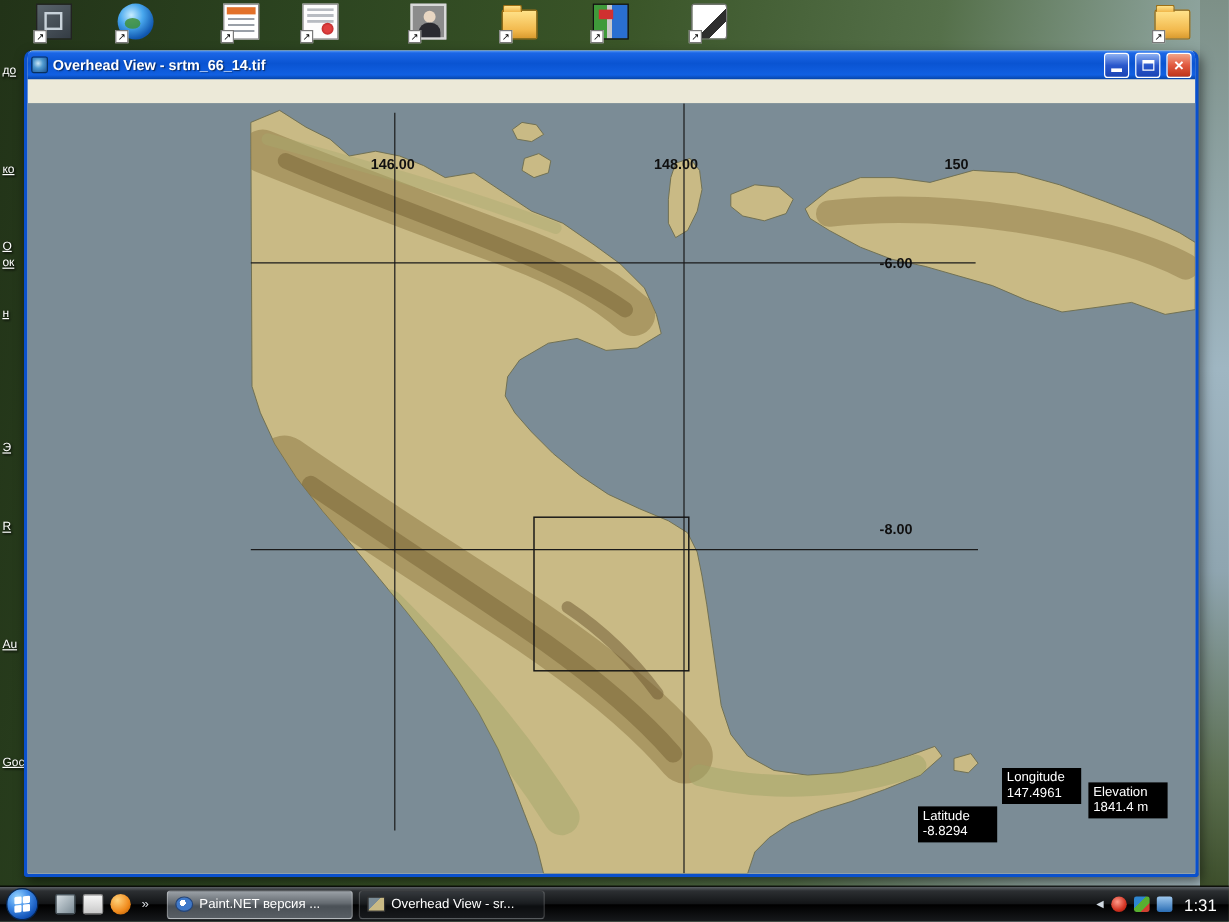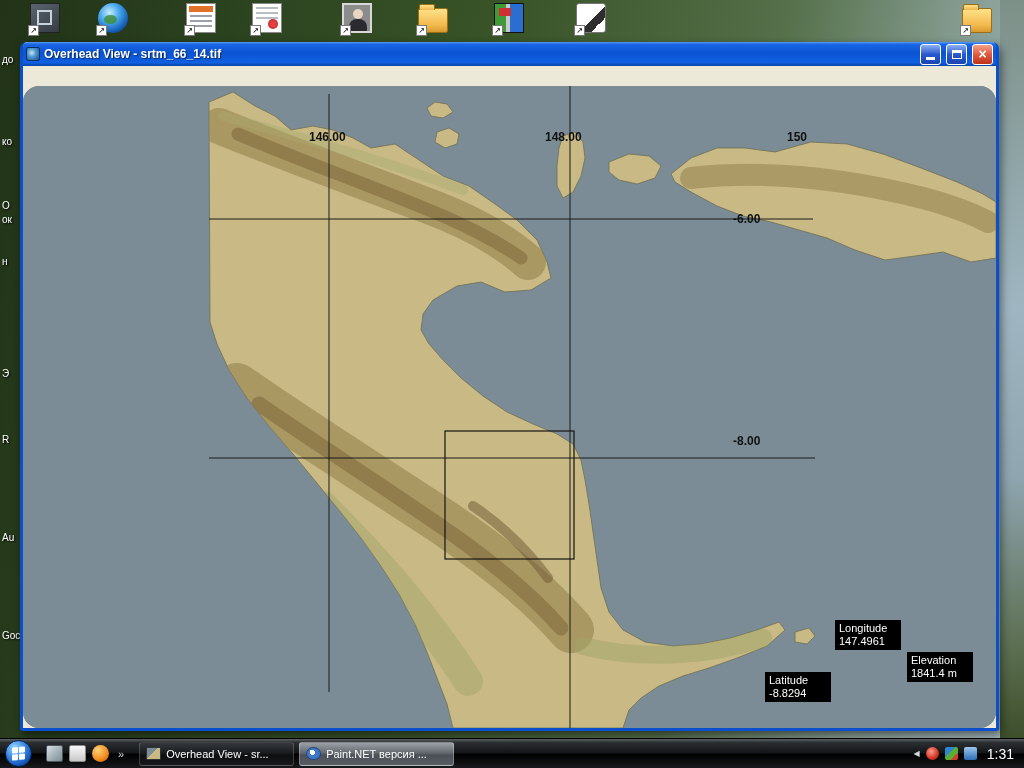--- a/index.html
+++ b/index.html
@@ -4,21 +4,21 @@
 <style>
   * { box-sizing: border-box; margin: 0; padding: 0; }
   html,body { width:1024px; height:768px; overflow:hidden; font-family:"Liberation Sans", sans-serif; }
 
   
   .desktop { position:absolute; inset:0;
     background: linear-gradient(100deg, #223318 0%, #2c4420 22%, #3a5528 45%, #55704a 68%, #8aa098 85%, #a9bdc7 100%);
   }
   .desktop-right-sliver { position:absolute; right:0; top:0; width:24px; height:100%;
     background: linear-gradient(180deg,#7d9087 0%, #9fb6c2 40%, #8fa5b0 62%, #5a6d4e 85%, #33441f 100%); z-index:1; }
-  .edge-label { position:absolute; left:2px; color:#fff; font-size:10px; text-shadow:1px 1px 2px #000; z-index:2; }
+  .edge-label { position:absolute; left:2px; color:#fff; font-size:10px; text-shadow:1px 1px 2px #000; z-index:2;text-decoration:underline; }
 
   
   .dicon { position:absolute; top:2px; width:34px; height:34px; z-index:3; cursor:pointer; }
   .dicon .art { position:absolute; inset:1px 2px 3px 2px; }
   .badge { position:absolute; left:0; bottom:0; width:11px; height:11px; background:#fff; border:1px solid #7a7a7a;
     font-size:8px; line-height:9px; text-align:center; color:#000; }
   .art-3d { background:linear-gradient(145deg,#5a646c,#343c44); border:1px solid #222; }
   .art-3d::after { content:""; position:absolute; inset:6px 7px 7px 6px; border:2px solid #c8d2da; }
   .art-earth { border-radius:50%; background:radial-gradient(circle at 38% 32%, #c6ecff 0%, #49a8ee 35%, #1158b0 72%, #093a7c 100%); }
   .art-earth::after { content:""; position:absolute; left:6px; top:12px; width:13px; height:9px; border-radius:50%;
@@ -56,21 +56,21 @@
   .tb-btn { width:21px; height:21px; border-radius:3px; border:1px solid #fff; margin-left:1px;
     display:flex; align-items:center; justify-content:center; color:#fff; cursor:pointer; }
   .btn-min,.btn-max { background:linear-gradient(180deg,#8db0f2 0%,#2a58cc 50%,#1a44b4 100%); }
   .btn-close { background:linear-gradient(180deg,#f2a488 0%,#e25b41 48%,#bd3318 100%); font-size:14px; font-weight:bold; line-height:1; }
   .glyph-min { display:block; width:9px; height:3px; background:#fff; margin-top:9px; }
   .glyph-max { display:block; width:10px; height:9px; border:1px solid #fff; border-top-width:3px; }
 
   .menubar { height:20px; background:#ece9d8; border-bottom:1px solid #b9b5a5; display:flex; align-items:center; padding-left:3px; }
   .menu-item { font-size:11px; color:#111; padding:2px 7px; cursor:default; }
 
-  .map-area { position:absolute; left:0; right:0; top:44px; bottom:0; background:var(--sea,#7b8c96); overflow:hidden;border-radius:16px; }
+  .map-area { position:absolute; left:0; right:0; top:44px; bottom:0; background:var(--sea,#7b8c96); overflow:hidden; }
   .map-area svg { display:block; width:100%; height:100%; }
 
   .grid-label { position:absolute; font-size:12px; font-weight:bold; color:#101010; letter-spacing:0; }
   .readout { position:absolute; width:66px; background:#000; color:#fff; font-size:11px; line-height:13px; padding:2px 4px; }
   .readout .v { white-space:nowrap; }
 
   
   .taskbar { position:absolute; left:0; right:0; bottom:0; height:30px; z-index:20; display:flex; align-items:center;
     background:linear-gradient(180deg,#5c6166 0%, #2c2f32 12%, #131517 48%, #000 52%, #17191c 100%);
     border-top:1px solid #000; }
@@ -216,21 +216,21 @@
       <div class="grid-label" style="left:286px; top:44px">146.00</div>
       <div class="grid-label" style="left:522px; top:44px">148.00</div>
       <div class="grid-label" style="left:764px; top:44px">150</div>
       <div class="grid-label" style="left:710px; top:126px">-6.00</div>
       <div class="grid-label" style="left:710px; top:348px">-8.00</div>
 
       <div class="readout" style="left:742px; top:586px">
         <div class="k">Latitude</div>
         <div class="v">-8.8294</div>
       </div>
-      <div class="readout" style="left:812px; top:534px">
+      <div class="readout" style="left:812px; top:554px">
         <div class="k">Longitude</div>
         <div class="v">147.4961</div>
       </div>
       <div class="readout" style="left:884px; top:566px">
         <div class="k">Elevation</div>
         <div class="v">1841.4 m</div>
       </div>
     </div>
   </div>
 
@@ -243,27 +243,27 @@
           <span></span>
         </div>
     </div>
     <div class="quick-launch">
       <span class="ql ql-1"></span>
       <span class="ql ql-2"></span>
       <span class="ql ql-3"></span>
       <span class="ql-more">»</span>
     </div>
     <div class="task-buttons">
+      <div class="task-btn t-paint">
+        <span class="tb-ico ico-paint"></span>
+        <span class="lbl">Paint.NET версия ...</span>
+      </div>
       <div class="task-btn t-overhead">
         <span class="tb-ico ico-overhead"></span>
         <span class="lbl">Overhead View - sr...</span>
-      </div>
-      <div class="task-btn t-paint">
-        <span class="tb-ico ico-paint"></span>
-        <span class="lbl">Paint.NET версия ...</span>
       </div>
     </div>
     <div class="tray">
       <span class="tray-chevron">◀</span>
       <span class="tri tri-red"></span>
       <span class="tri tri-multi"></span>
       <span class="tri tri-blue"></span>
       <span class="clock">1:31</span>
     </div>
   </div>

